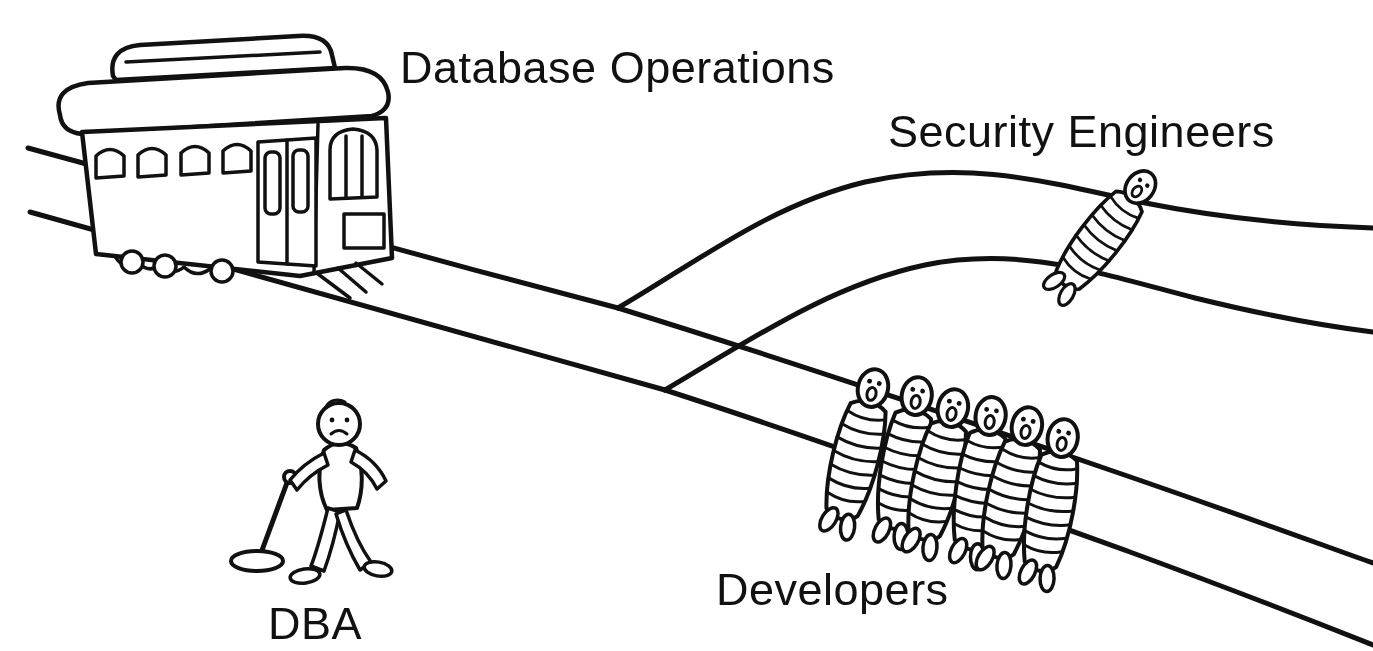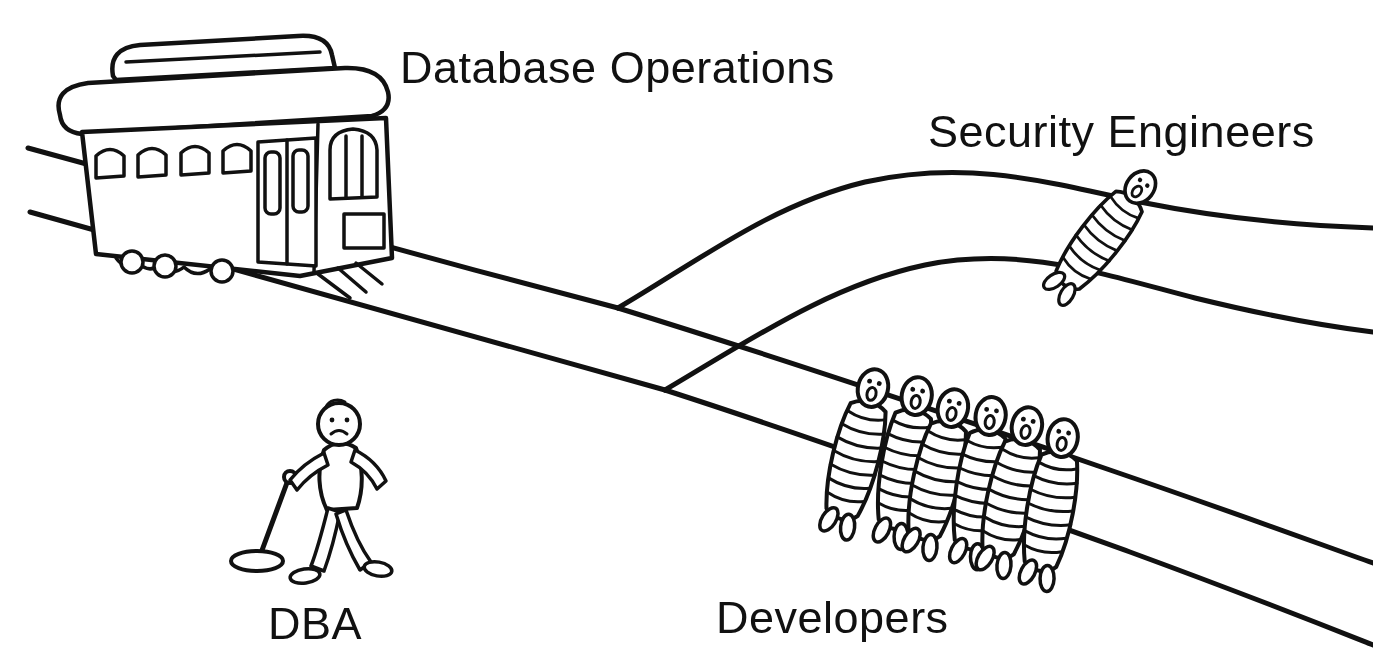--- a/index.html
+++ b/index.html
@@ -15,22 +15,22 @@
   .label {
     position: absolute;
     color: #111111;
     font-size: 45px;
     font-weight: 500;
     letter-spacing: 0.5px;
     white-space: nowrap;
     user-select: none;
   }
   .label-trolley   { left: 400px; top: 42px; }
-  .label-security  { left: 928px; top: 106px; }
-  .label-devs      { left: 716px; top: 592px; }
+  .label-security  { left: 888px; top: 106px; }
+  .label-devs      { left: 716px; top: 564px; }
   .label-dba       { left: 268px; top: 598px; }
 </style>
 </head>
 <body>
 
 <div class="canvas">
 
   <svg class="scene-svg" width="1373" height="651" viewBox="0 0 1373 651" fill="none" stroke="#111111" stroke-width="5" stroke-linecap="round" stroke-linejoin="round">
 
     <defs>

